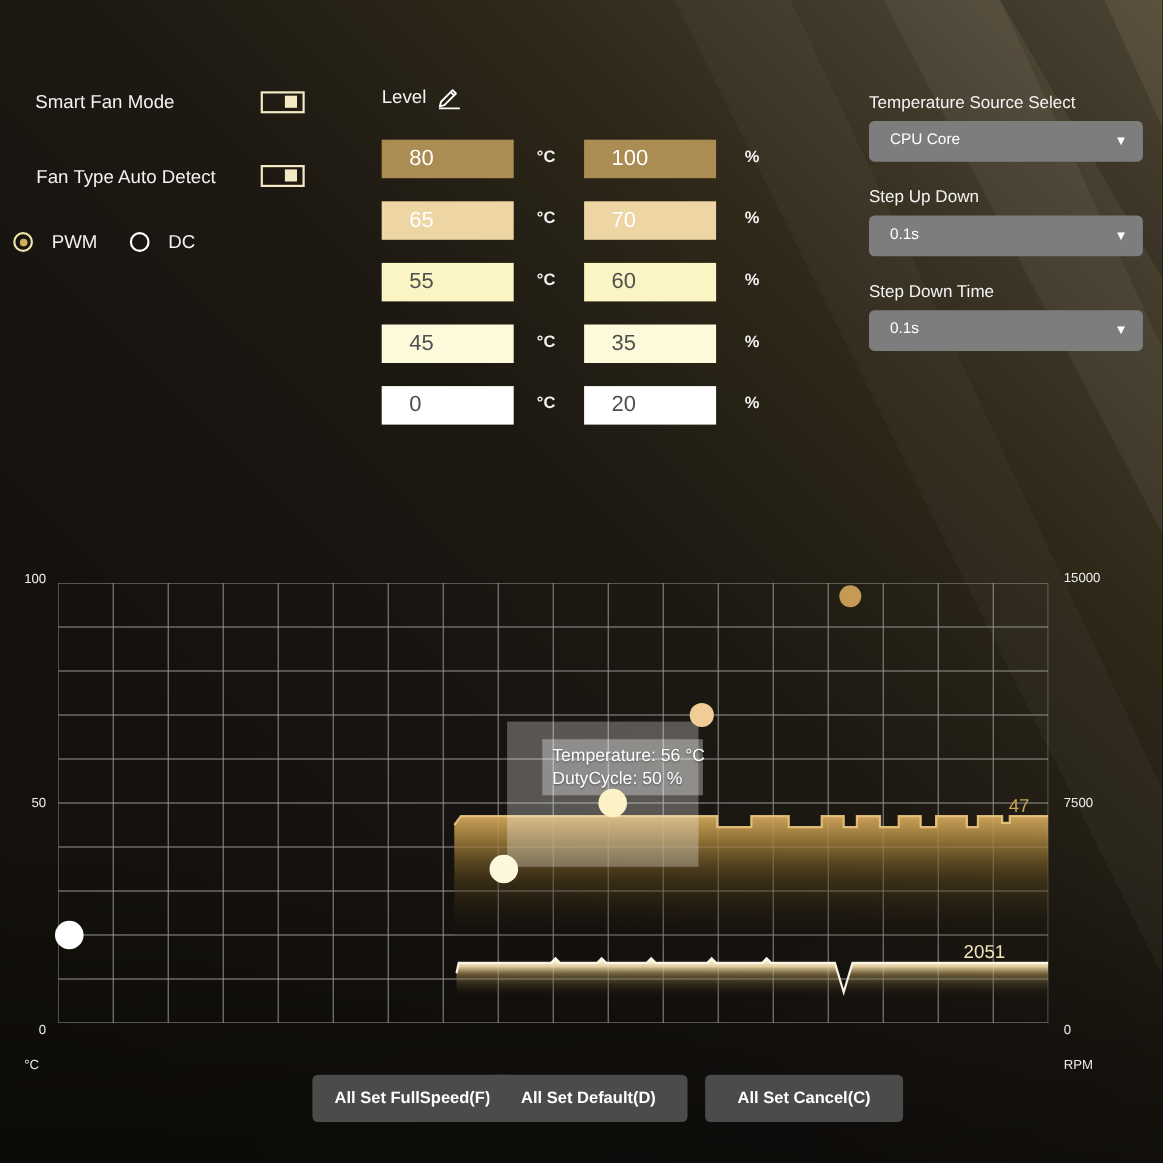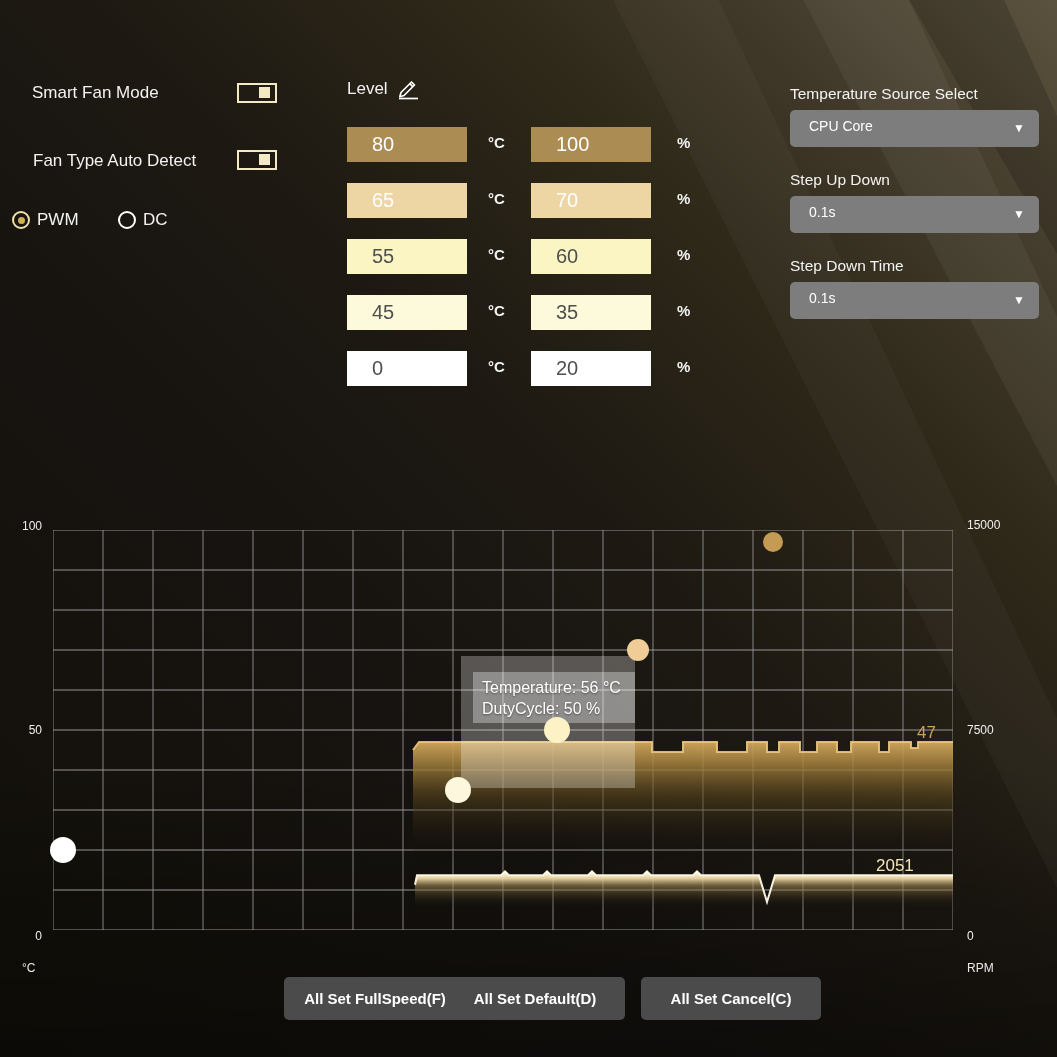--- a/index.html
+++ b/index.html
@@ -16,21 +16,21 @@
   .facet.f3{background:rgba(255,255,255,0.03);clip-path:polygon(58% 0,68% 0,100% 68%,100% 84%);}
 
   .lbl{font-size:17px;color:#f2f2f2;}
   .abs{position:absolute;}
 
   
   .toggle{position:absolute;width:36px;height:16px;border:2px solid #f3e9c4;background:transparent;cursor:pointer;}
   .toggle .knob{position:absolute;right:5px;top:2px;width:11px;height:11px;background:#f3e9c4;}
 
   
-  .radio-item{position:absolute;display:flex;align-items:center;gap:7px;cursor:pointer;justify-content:flex-end;}
+  .radio-item{position:absolute;display:flex;align-items:center;gap:17px;cursor:pointer;justify-content:flex-end;}
   .radio-ring{width:14px;height:14px;border-radius:50%;border:2px solid #fff;display:flex;align-items:center;justify-content:center;}
   .radio-ring.gold{border-color:#efe3ab;}
   .radio-dot{width:7px;height:7px;border-radius:50%;background:#d2ae56;}
 
   
   .level-rows{position:absolute;left:347px;top:127px;}
   .level-row{position:relative;height:35px;margin-bottom:21px;width:700px;}
   .field{position:absolute;top:0;width:120px;height:35px;font-size:20px;line-height:35px;padding-left:25px;box-sizing:border-box;cursor:text;}
   .field.temp{left:0;}
   .field.duty{left:184px;}
@@ -49,21 +49,21 @@
   .chart-plot{position:absolute;left:53px;top:530px;width:900px;height:400px;}
   .chart-plot svg{position:absolute;left:0;top:0;}
   .tick{position:absolute;font-size:12px;color:#efefef;}
   .tick.l{left:8px;width:34px;text-align:right;}
   .tick.r{left:967px;text-align:left;}
   .axis-unit{position:absolute;font-size:12px;color:#e9e9e9;}
 
   .dot{position:absolute;border-radius:50%;z-index:6;cursor:grab;}
 
   .tt-outer{position:absolute;left:408px;top:126px;width:174px;height:132px;background:rgba(255,255,255,0.28);z-index:4;}
-  .tt-inner{position:absolute;left:420px;top:142px;width:162px;height:51px;background:rgba(255,255,255,0.33);z-index:5;
+  .tt-inner{position:absolute;left:440px;top:142px;width:146px;height:51px;background:rgba(255,255,255,0.33);z-index:5;
             padding:5px 0 0 9px;box-sizing:border-box;}
   .tt-inner div{font-size:16px;line-height:21px;color:#fff;text-shadow:0 1px 2px rgba(0,0,0,0.45);white-space:nowrap;}
 
   .live-label{position:absolute;font-size:17px;z-index:3;}
 
   
   .btn{position:absolute;top:977px;height:43px;background:#4b4b4b;border:none;border-radius:5px;
        color:#fff;font-family:"Liberation Sans",sans-serif;font-size:15px;font-weight:bold;cursor:pointer;}
 </style>
 </head>

